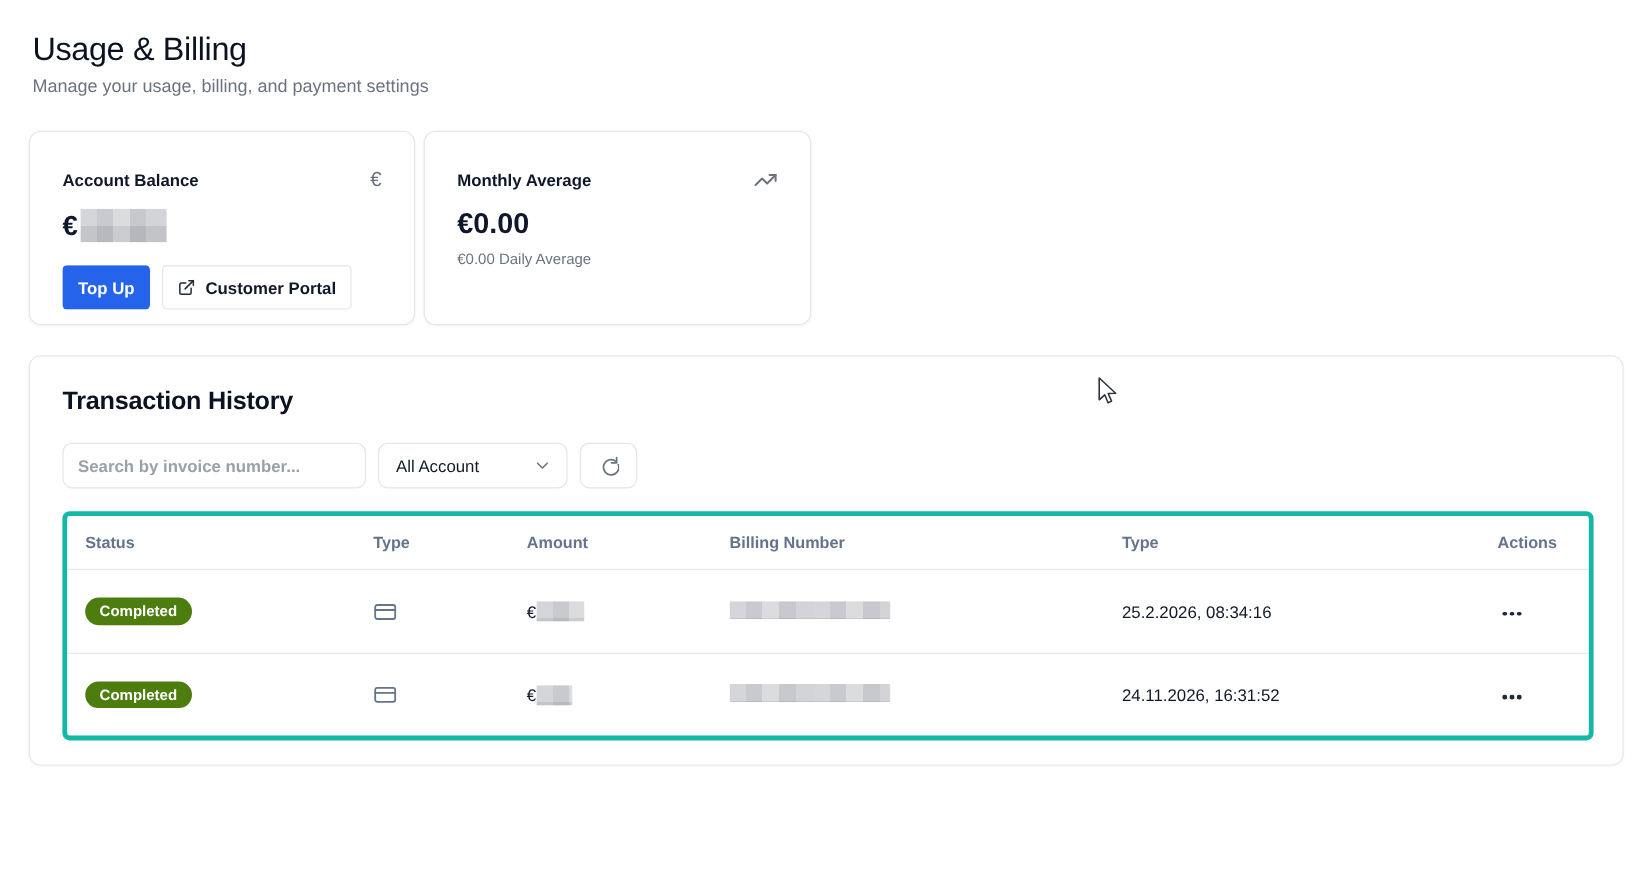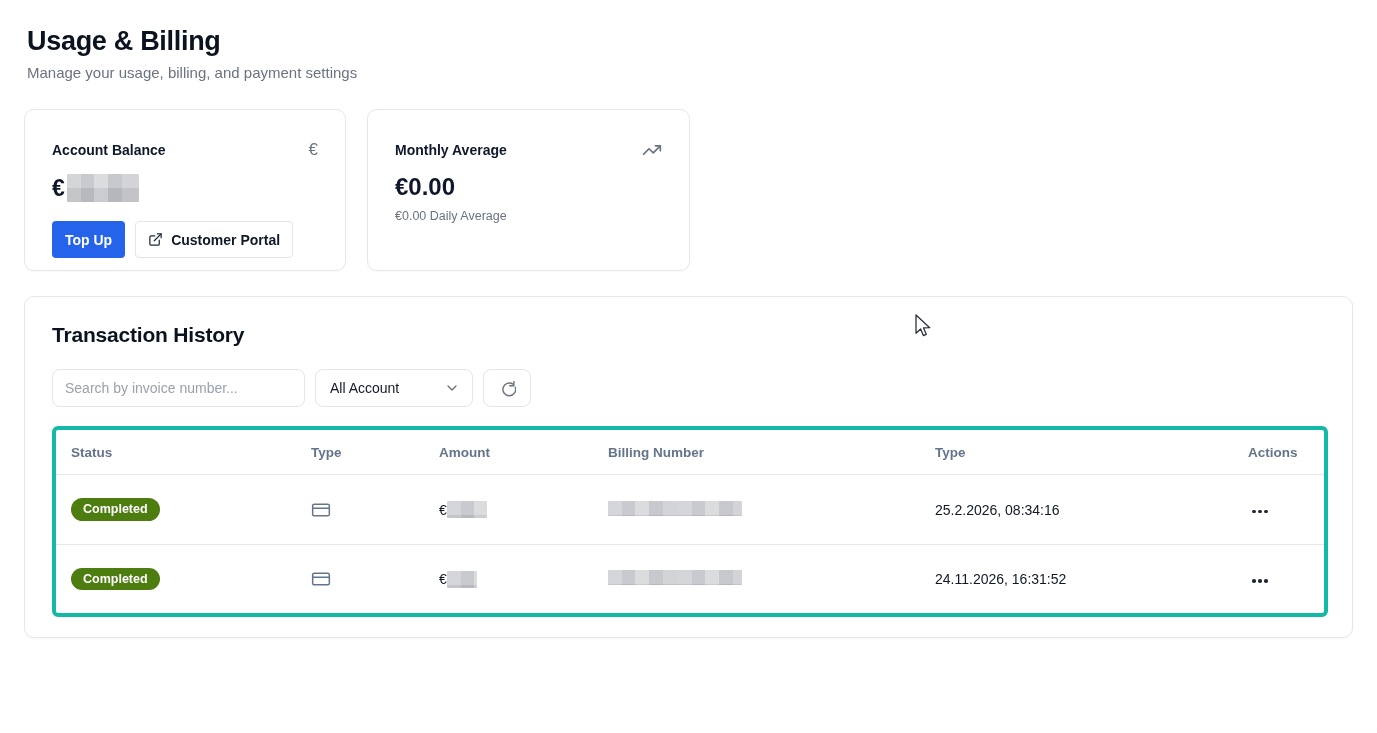--- a/index.html
+++ b/index.html
@@ -9,33 +9,33 @@
     background: #ffffff;
     color: #0f172a;
     position: relative;
     overflow: hidden;
   }
   .page { padding: 26px 24px 0 24px; }
 
   
   .page-title {
     font-size: 27px;
-    font-weight: 700;
+    font-weight: 400;
     color: #0b1220;
     letter-spacing: -0.3px;
     margin-left: 3px;
   }
   .page-subtitle {
     font-size: 15px;
     color: #6b7280;
     margin: 7px 0 0 3px;
   }
 
   
-  .cards-row { display: flex; gap: 21px; margin-top: 28px; }
+  .cards-row { display: flex; gap: 7px; margin-top: 28px; }
   .card {
     width: 322px;
     height: 162px;
     border: 1px solid #e5e7eb;
     border-radius: 10px;
     background: #fff;
     padding: 24px 27px;
     box-shadow: 0 1px 2px rgba(16,24,40,0.03);
   }
   .card-head {
@@ -97,20 +97,21 @@
   .search-input {
     width: 253px;
     height: 38px;
     border: 1px solid #e3e5e8;
     border-radius: 8px;
     padding: 0 12px;
     font-size: 14px;
     color: #111827;
     font-family: inherit;
     outline: none;
+    font-weight: bold;
   }
   .search-input::placeholder { color: #9aa1ab; }
   .select-box {
     width: 158px;
     height: 38px;
     border: 1px solid #e3e5e8;
     border-radius: 8px;
     display: flex;
     align-items: center;
     justify-content: space-between;

